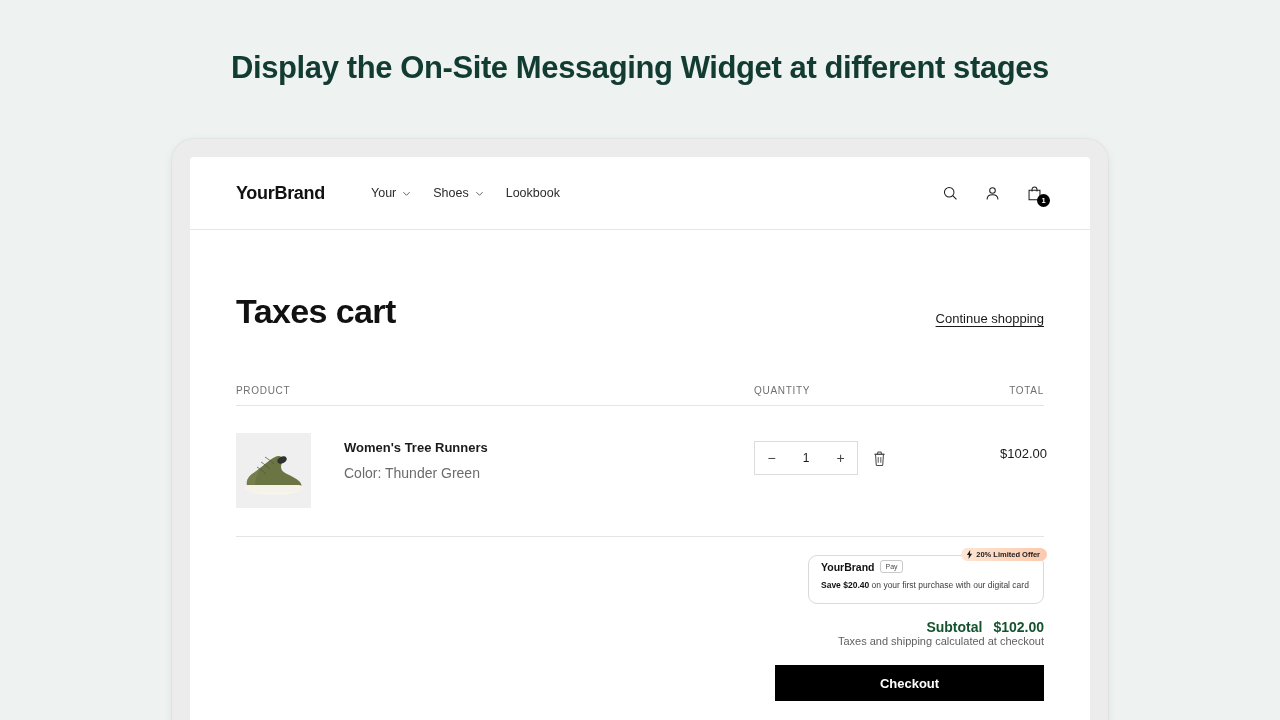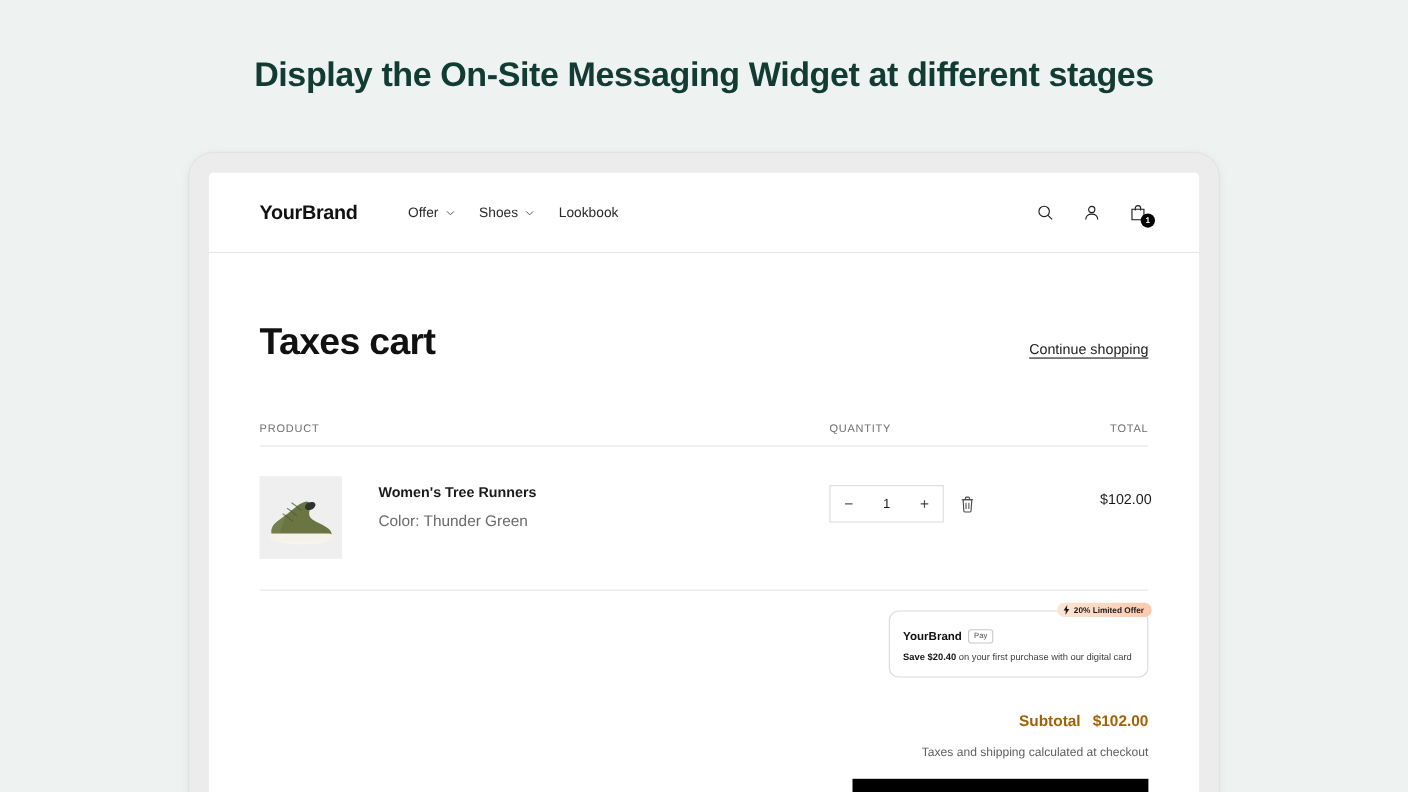--- a/index.html
+++ b/index.html
@@ -207,22 +207,22 @@
     flex-direction: column;
     align-items: flex-end;
     padding-top: 18px;
   }
   .osm-widget {
     position: relative;
     width: 236px;
     border: 1px solid #d9d9d9;
     border-radius: 9px;
     background: #fff;
-    padding: 16px 12px 12px 12px;
-    margin-bottom: 31px;
+    padding: 4px 12px 12px 12px;
+    margin-bottom: 15px;
   }
   .osm-badge {
     position: absolute;
     top: -8px; right: -4px;
     display: flex;
     align-items: center;
     gap: 3px;
     background: linear-gradient(90deg, #fde6d4 0%, #fbc9ae 100%);
     border-radius: 9px;
     padding: 2px 7px 2px 5px;
@@ -258,22 +258,21 @@
     line-height: 1.3;
   }
   .osm-message b { color: #111; font-weight: bold; }
 
   .subtotal-row {
     display: flex;
     align-items: baseline;
     gap: 11px;
     font-size: 14px;
     font-weight: bold;
-    color: #a16207;
-    margin-bottom: 15px;
+    color: #14532d;
   }
   .tax-note {
     font-size: 11px;
     color: #5f5f5f;
     margin-bottom: 18px;
   }
   .checkout-btn {
     width: 269px;
     height: 36px;
     background: #000;
@@ -296,21 +295,21 @@
   <div class="page-title">Display the On-Site Messaging Widget at different stages</div>
 
   <div class="device">
     <div class="screen">
 
       <div class="site-header">
         <div class="brand-logo">YourBrand</div>
 
         <nav class="nav">
           <div class="nav-item">
-            <span>Offer</span>
+            <span>Your</span>
             <span class="chev">
               <svg viewBox="0 0 10 10" width="9" height="9">
                   <path d="M1.5 3.5 L5 7 L8.5 3.5" fill="none" stroke="#555" stroke-width="1"></path>
                 </svg>
             </span>
           </div>
           <div class="nav-item">
             <span>Shoes</span>
             <span class="chev">
               <svg viewBox="0 0 10 10" width="9" height="9">

